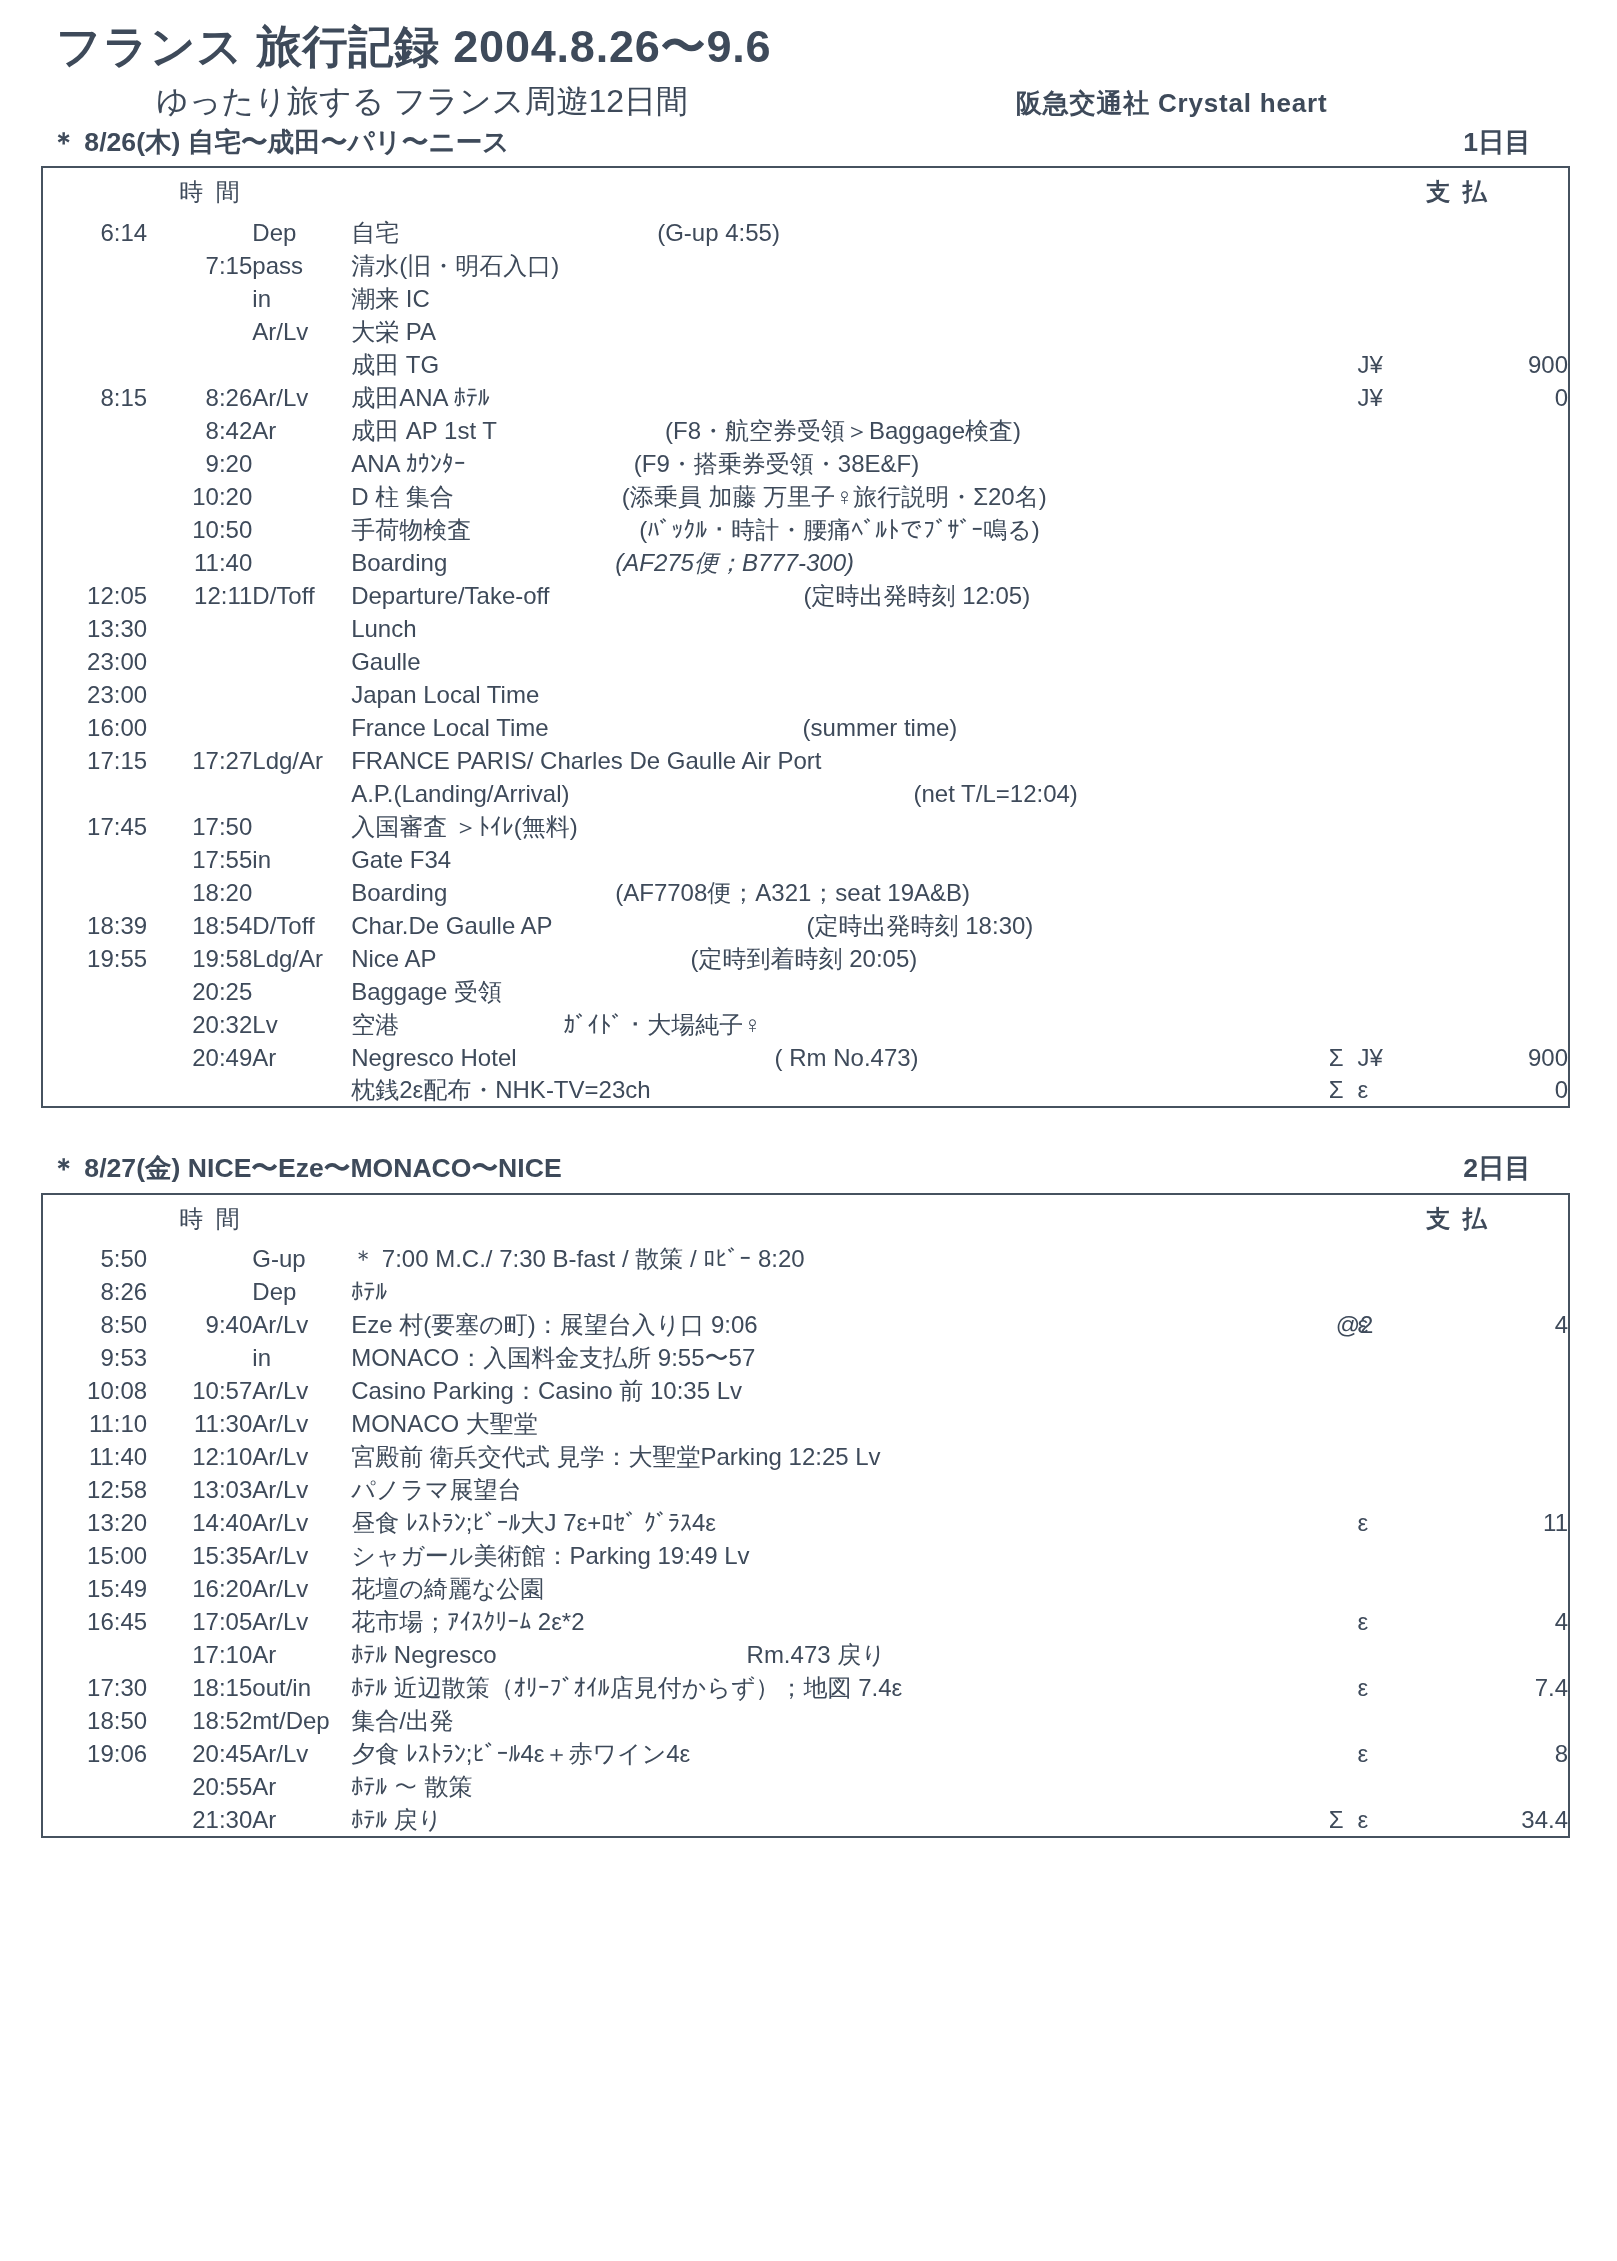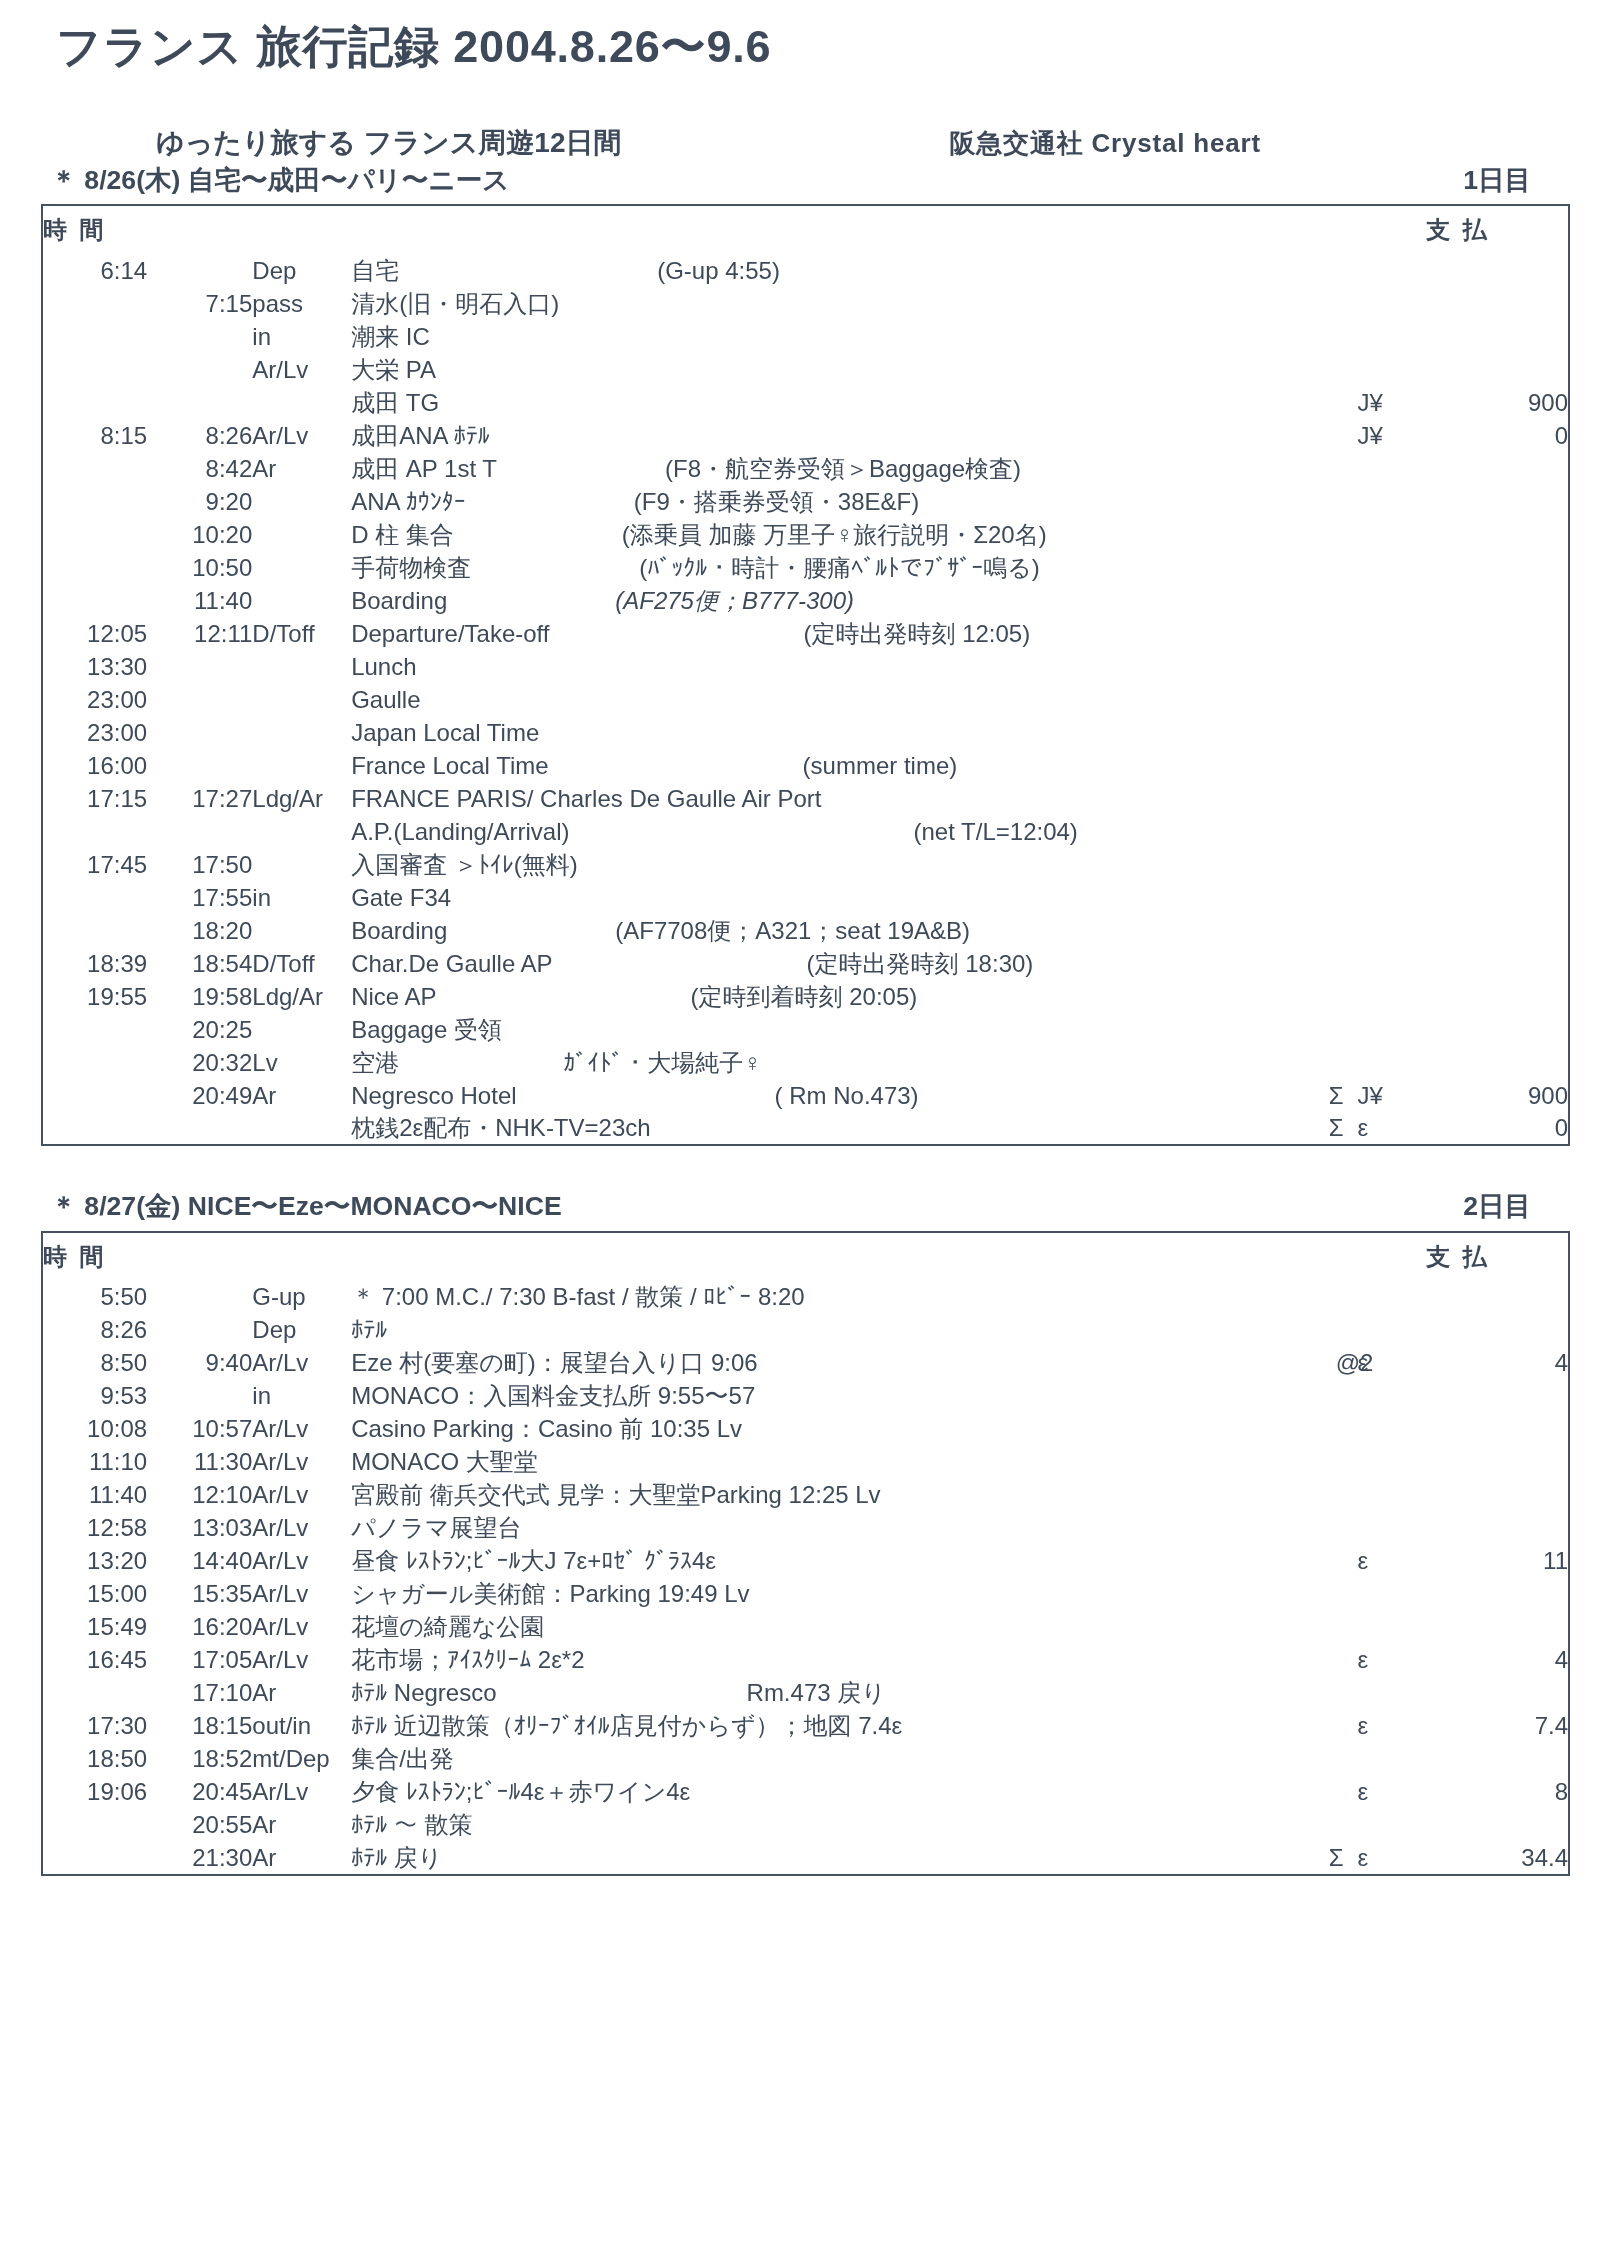--- a/index.html
+++ b/index.html
@@ -38,25 +38,24 @@
     line-height: 1.12;
     white-space: nowrap;
   }
   .subtitle-row {
     display: flex;
     align-items: baseline;
     margin-top: 7.8px;
     margin-left: 156px;
   }
   .subtitle {
-    font-size: 28px;
-    font-weight: bold;
+    font-size: 32px;
+    font-weight: normal;
     color: #3e4a5a;
     white-space: nowrap;
-    margin-top: 44px;
   }
   .agency {
     font-size: 26px;
     font-weight: bold;
     color: #3e4a5a;
     margin-left: 328px;
     white-space: nowrap;
     letter-spacing: 0.8px;
   }
 
@@ -98,23 +97,23 @@
   col.c-cur    { width: 53px; }
   col.c-amt    { width: 148px; }
 
   thead th {
     height: 48px;
     border-bottom: 2.3px solid #46525f;
     font-weight: normal;
   }
   th.h-time {
     font-size: 26.6px;
-    font-weight: bold;
+    font-weight: normal;
     letter-spacing: 12.5px;
-    text-align: left;
+    text-align: right;
     padding-left: 11px;
     border-right: 1.6px solid #46525f;
   }
   th.h-act { border-right: 1.6px solid #46525f; }
   th.h-desc { border-right: 1.6px solid #46525f; }
   th.h-pay {
     font-size: 26.6px;
     font-weight: bold;
     letter-spacing: 12.5px;
     text-align: center;

